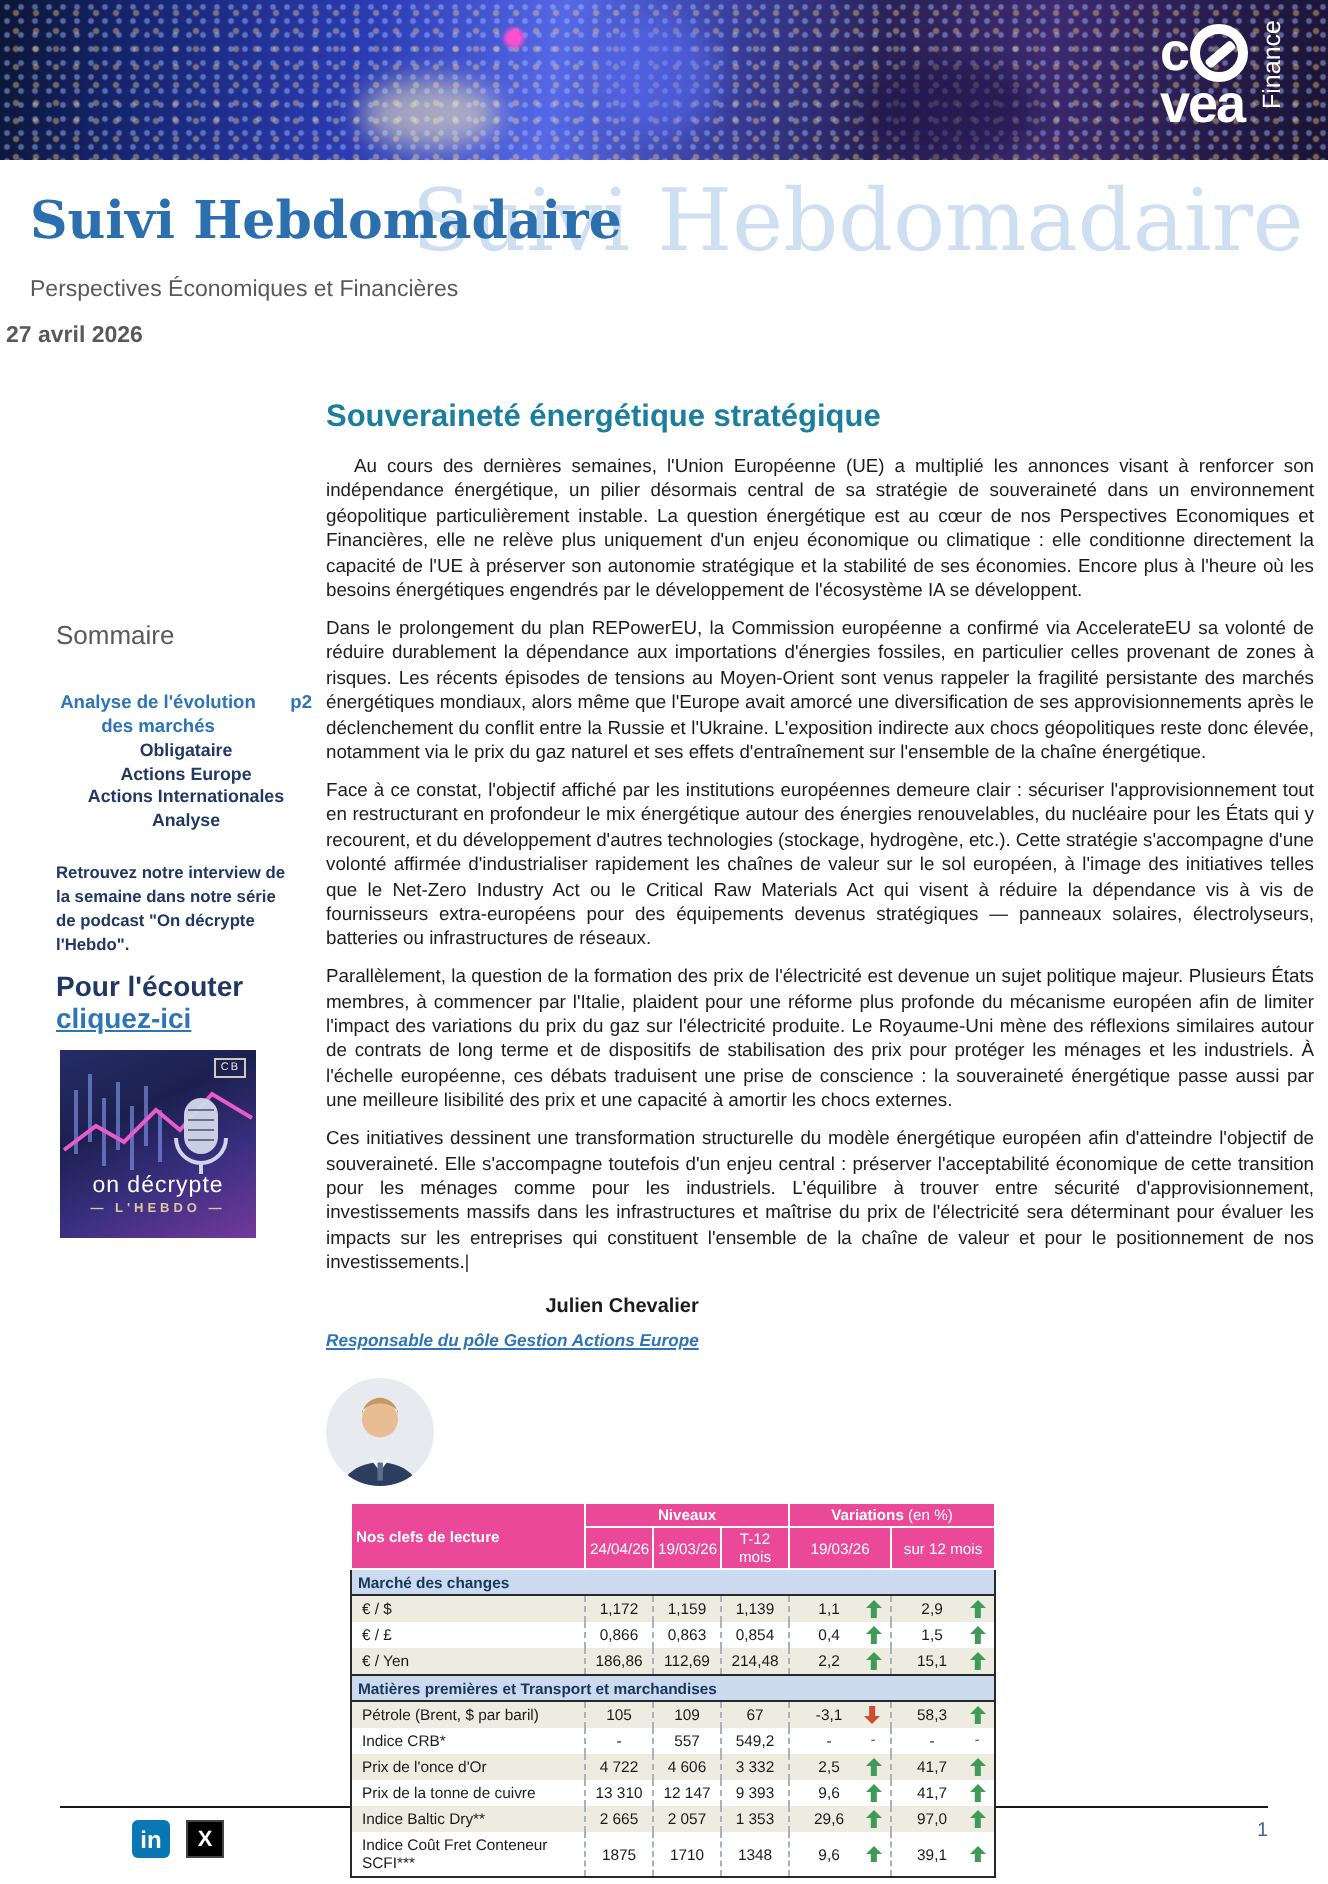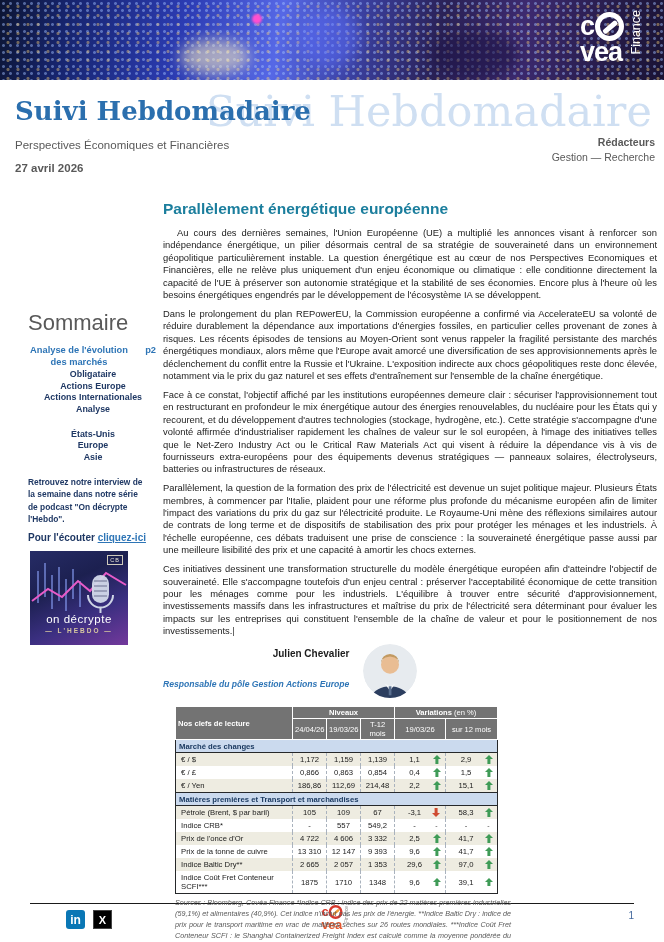--- a/index.html
+++ b/index.html
@@ -44,67 +44,67 @@
   .covea-footer .cv-needle{background:#f29c38;}
   .covea-footer .row2{color:#e4572e;}
   .covea-footer .cv-fin{right:-13px;top:2px;font-size:10px;color:#8a8a8a;}
 
   
   .watermark{position:absolute;left:206px;top:86px;font-family:"DejaVu Serif",serif;
     font-size:43px;color:#cfdff2;white-space:nowrap;z-index:1;}
   .m-title{position:absolute;left:15px;top:96px;font-family:"DejaVu Serif",serif;
     font-size:26px;font-weight:700;color:#2b6fae;z-index:2;margin:0;}
   .m-sub{position:absolute;left:15px;top:139px;font-size:11.5px;color:#595959;z-index:2;}
-  .m-date{position:absolute;left:15px;top:162px;font-size:11.5px;font-weight:700;color:#595959;z-index:2;}
+  .m-date{position:absolute;left:3px;top:162px;font-size:11.5px;font-weight:700;color:#595959;z-index:2;}
   .editors{position:absolute;right:9px;top:136px;text-align:right;font-size:10.5px;color:#595959;z-index:2;}
   .editors .ed-label{font-weight:700;margin-bottom:3px;}
 
   
   .sidebar{position:absolute;left:28px;top:310px;width:128px;z-index:2;}
-  .sb-head{font-size:22px;font-weight:400;color:#595959;margin:0 0 9px 0;}
+  .sb-head{font-size:13px;font-weight:400;color:#595959;margin:0 0 21px 0;}
   .toc-section{margin-bottom:13px;text-align:center;}
   .toc-top{display:flex;justify-content:space-between;align-items:flex-start;}
   .toc-label{width:102px;font-size:9.3px;font-weight:700;color:#2e75b6;line-height:1.25;}
   .toc-page{font-size:9.3px;font-weight:700;color:#2e75b6;}
   .toc-items{list-style:none;margin:1px 0 0 0;padding:0 0 0 2px;}
   .toc-items li{font-size:8.9px;font-weight:700;color:#1f3864;line-height:1.3;}
   .podcast-block{width:116px;font-size:8.4px;font-weight:700;
     color:#1f3864;line-height:1.45;}
-  .podcast-listen{margin-top:7px;font-size:10px;font-weight:700;color:#1f3864;}
+  .podcast-listen{margin-top:7px;font-size:14px;font-weight:700;color:#1f3864;}
   .podcast-listen a{color:#2e75b6;text-decoration:underline;cursor:pointer;}
   .podcast-cover{position:relative;margin-top:8px;margin-left:2px;width:98px;height:94px;
     background:linear-gradient(155deg,#262c66 0%,#1c2050 35%,#3a2f80 65%,#73399c 100%);
     overflow:hidden;}
   .podcast-cover svg{position:absolute;inset:0;}
   .pc-title{position:absolute;left:0;right:0;top:62px;text-align:center;color:#fff;
     font-size:11.5px;font-weight:400;letter-spacing:.5px;}
   .pc-sub{position:absolute;left:0;right:0;top:76px;text-align:center;color:#d8c8a0;
     font-size:6.5px;letter-spacing:2px;font-weight:700;}
   .pc-badge{position:absolute;right:5px;top:4px;color:#e8e4da;border:.5px solid #cfcabc;
     font-size:5.5px;padding:1px 2px;letter-spacing:1px;}
 
   
   .article{position:absolute;left:163px;top:200px;width:494px;z-index:2;}
   .a-title{margin:0 0 9px 0;font-size:15.5px;font-weight:700;color:#1b7e9d;}
   .article p.body{margin:0 0 6.5px 0;font-size:9.4px;line-height:12.4px;
     text-align:justify;color:#1c1c1c;}
   .article p.first{text-indent:14px;}
   .caret{font-weight:400;color:#333;}
-  .author{display:flex;justify-content:flex-start;align-items:flex-start;gap:14px;
-    margin:2px 26px 0 0;}
+  .author{display:flex;justify-content:center;align-items:flex-start;gap:14px;
+    margin:2px 26px 0 0;flex-direction:column;}
   .author-text{text-align:right;padding-top:4px;}
   .author-name{font-size:10px;font-weight:700;color:#1c1c1c;}
-  .author-role{margin-top:20px;font-size:8.6px;font-style:italic;font-weight:700;color:#2e75b6;}
+  .author-role{margin-top:6px;font-size:8.6px;font-style:italic;font-weight:700;color:#2e75b6;text-decoration:underline;}
   .avatar{width:54px;height:54px;border-radius:50%;overflow:hidden;flex:0 0 54px;}
 
   
   .table-wrap{margin:8px 0 0 12px;}
   table.keys{border-collapse:collapse;table-layout:fixed;width:322px;
     border:1.4px solid #26282a;}
-  table.keys thead th{background:#737373;color:#fff;border:1px solid #fff;
+  table.keys thead th{background:#ec4899;color:#fff;border:1px solid #fff;
     padding:1px 2px;font-size:7.6px;}
   th.corner{text-align:left;padding-left:4px;font-size:7.9px;}
   .h2 th{font-weight:400;font-size:7.4px;}
   tr.sec td{background:#cbdaee;color:#17365d;font-weight:700;font-size:7.7px;
     padding:1.5px 3px;border-top:1px solid #26282a;border-bottom:1px solid #26282a;}
   tr.data td{padding:2px 1px;font-size:7.7px;text-align:center;color:#1a1a1a;}
   tr.data.odd td{background:#eeece1;}
   tr.data.even td{background:#fff;}
   tr.data td + td{border-left:1px dashed #a9b2bd;}
   tr.data td.lbl{text-align:left;padding-left:5px;}
@@ -154,47 +154,38 @@
         </div>
       <div class="row2">vea</div>
       <div class="cv-fin">Finance</div>
     </div>
   </div>
 
   <div class="watermark">Suivi Hebdomadaire</div>
   <h1 class="m-title">Suivi Hebdomadaire</h1>
   <div class="m-sub">Perspectives Économiques et Financières</div>
   <div class="m-date">27 avril 2026</div>
-  <div class="editors">
-    <div class="ed-label">Rédacteurs</div>
-    <div class="ed-value">Gestion — Recherche</div>
-  </div>
 
   <aside class="sidebar">
     <h2 class="sb-head">Sommaire</h2>
 
     <div class="toc-section">
       <div class="toc-top">
         <span class="toc-label">Analyse de l'évolution des marchés</span>
         <span class="toc-page">p2</span>
       </div>
       <ul class="toc-items">
         <li>Obligataire</li>
         <li>Actions Europe</li>
         <li>Actions Internationales</li>
         <li>Analyse</li>
       </ul>
     </div>
 
     <div class="toc-section">
-      <ul class="toc-items">
-        <li>États-Unis</li>
-        <li>Europe</li>
-        <li>Asie</li>
-      </ul>
     </div>
 
     <div class="podcast-block">Retrouvez notre interview de la semaine dans notre série de podcast  "On décrypte l'Hebdo".</div>
     <div class="podcast-listen">
       <span>Pour l'écouter </span><a>cliquez-ici</a>
     </div>
 
     <div class="podcast-cover">
       <svg viewBox="0 0 98 94" width="98" height="94">
         <g opacity="0.55" stroke="#8fa6ff" stroke-width="2">
@@ -219,21 +210,21 @@
           <line x1="70.5" y1="56" x2="70.5" y2="62" stroke="#cfd5e6" stroke-width="2"></line>
         </g>
       </svg>
       <div class="pc-badge">CB</div>
       <div class="pc-title">on décrypte</div>
       <div class="pc-sub">— L'HEBDO —</div>
     </div>
   </aside>
 
   <main class="article">
-    <h3 class="a-title">Parallèlement énergétique européenne</h3>
+    <h3 class="a-title">Souveraineté énergétique stratégique</h3>
     <p class="body first">Au cours des dernières semaines, l'Union Européenne (UE) a multiplié les annonces visant à renforcer son indépendance énergétique, un pilier désormais central de sa stratégie de souveraineté dans un environnement géopolitique particulièrement instable. La question énergétique est au cœur de nos Perspectives Economiques et Financières, elle ne relève plus uniquement d'un enjeu économique ou climatique : elle conditionne directement la capacité de l'UE à préserver son autonomie stratégique et la stabilité de ses économies. Encore plus à l'heure où les besoins énergétiques engendrés par le développement de l'écosystème IA se développent.</p>
     <p class="body">Dans le prolongement du plan REPowerEU, la Commission européenne a confirmé via AccelerateEU sa volonté de réduire durablement la dépendance aux importations d'énergies fossiles, en particulier celles provenant de zones à risques. Les récents épisodes de tensions au Moyen-Orient sont venus rappeler la fragilité persistante des marchés énergétiques mondiaux, alors même que l'Europe avait amorcé une diversification de ses approvisionnements après le déclenchement du conflit entre la Russie et l'Ukraine. L'exposition indirecte aux chocs géopolitiques reste donc élevée, notamment via le prix du gaz naturel et ses effets d'entraînement sur l'ensemble de la chaîne énergétique.</p>
     <p class="body">Face à ce constat, l'objectif affiché par les institutions européennes demeure clair : sécuriser l'approvisionnement tout en restructurant en profondeur le mix énergétique autour des énergies renouvelables, du nucléaire pour les États qui y recourent, et du développement d'autres technologies (stockage, hydrogène, etc.). Cette stratégie s'accompagne d'une volonté affirmée d'industrialiser rapidement les chaînes de valeur sur le sol européen, à l'image des initiatives telles que le Net-Zero Industry Act ou le Critical Raw Materials Act qui visent à réduire la dépendance vis à vis de fournisseurs extra-européens pour des équipements devenus stratégiques — panneaux solaires, électrolyseurs, batteries ou infrastructures de réseaux.</p>
     <p class="body">Parallèlement, la question de la formation des prix de l'électricité est devenue un sujet politique majeur. Plusieurs États membres, à commencer par l'Italie, plaident pour une réforme plus profonde du mécanisme européen afin de limiter l'impact des variations du prix du gaz sur l'électricité produite. Le Royaume-Uni mène des réflexions similaires autour de contrats de long terme et de dispositifs de stabilisation des prix pour protéger les ménages et les industriels. À l'échelle européenne, ces débats traduisent une prise de conscience : la souveraineté énergétique passe aussi par une meilleure lisibilité des prix et une capacité à amortir les chocs externes.</p>
     <p class="body"><span>Ces initiatives dessinent une transformation structurelle du modèle énergétique européen afin d'atteindre l'objectif de souveraineté. Elle s'accompagne toutefois d'un enjeu central : préserver l'acceptabilité économique de cette transition pour les ménages comme pour les industriels. L'équilibre à trouver entre sécurité d'approvisionnement, investissements massifs dans les infrastructures et maîtrise du prix de l'électricité sera déterminant pour évaluer les impacts sur les entreprises qui constituent l'ensemble de la chaîne de valeur et pour le positionnement de nos investissements.</span><span class="caret">|</span></p>
 
     <div class="author">
       <div class="author-text">
         <div class="author-name">Julien Chevalier</div>
         <div class="author-role">Responsable du pôle Gestion Actions Europe</div>

